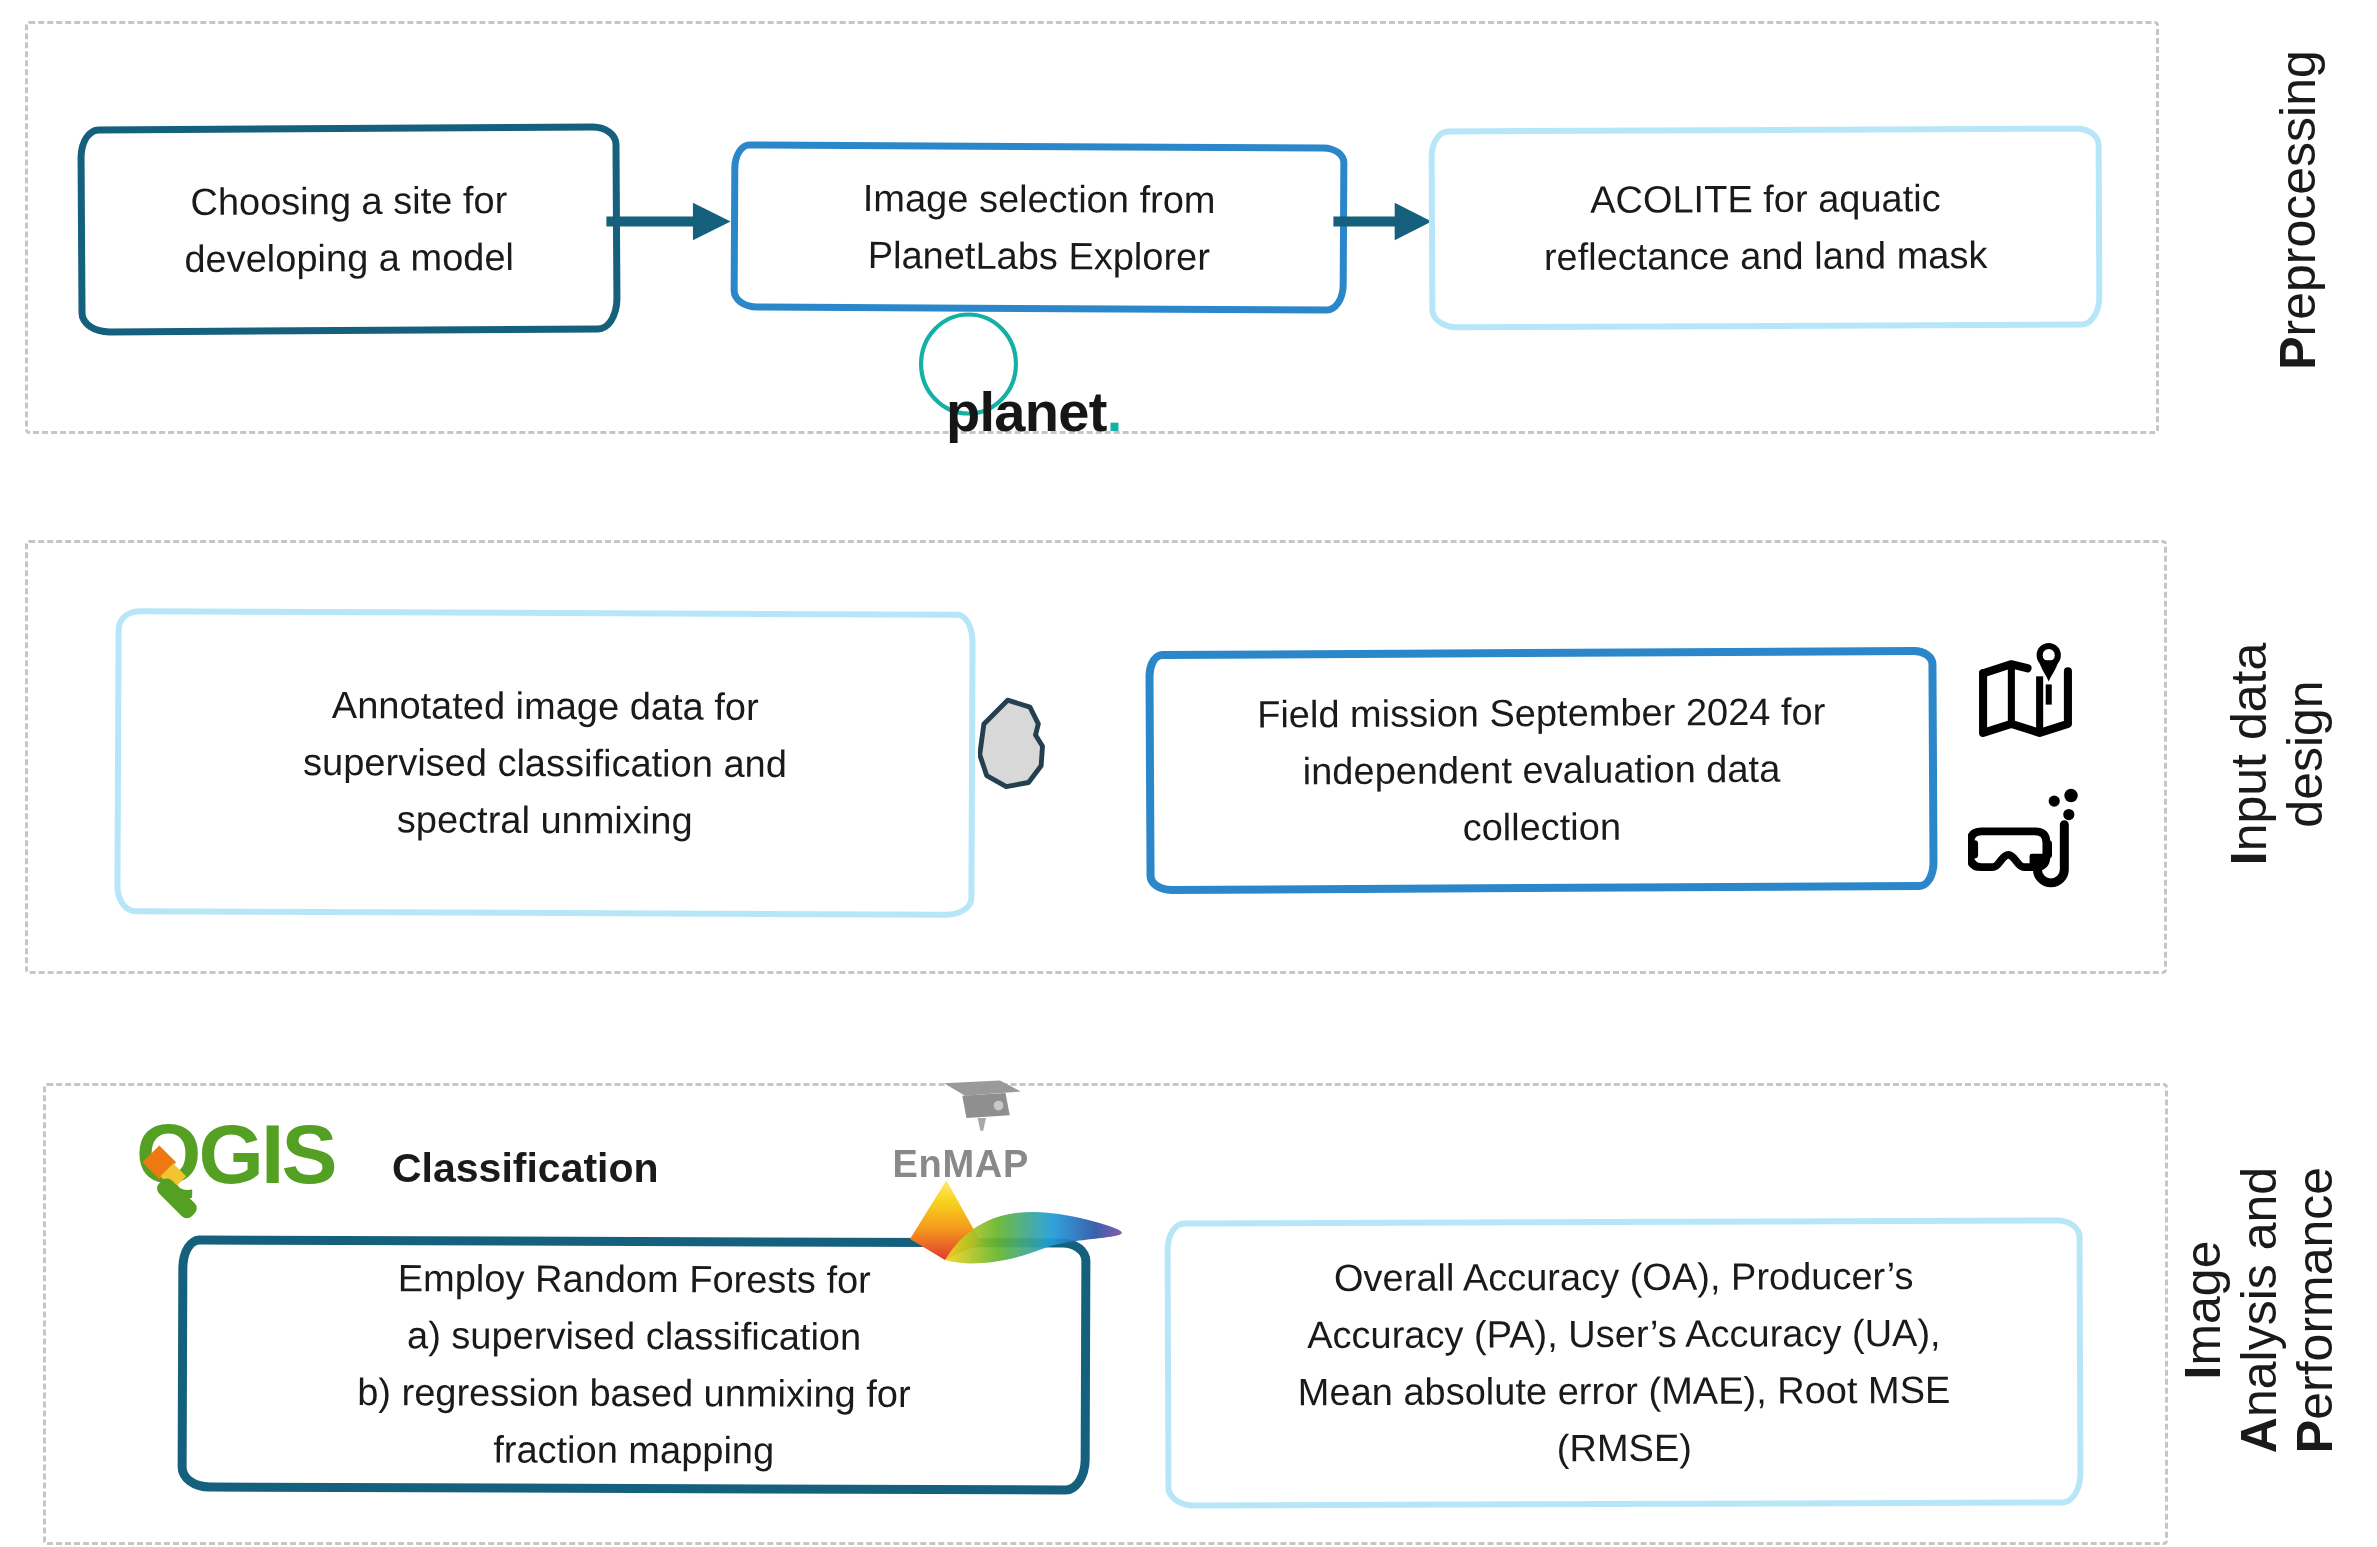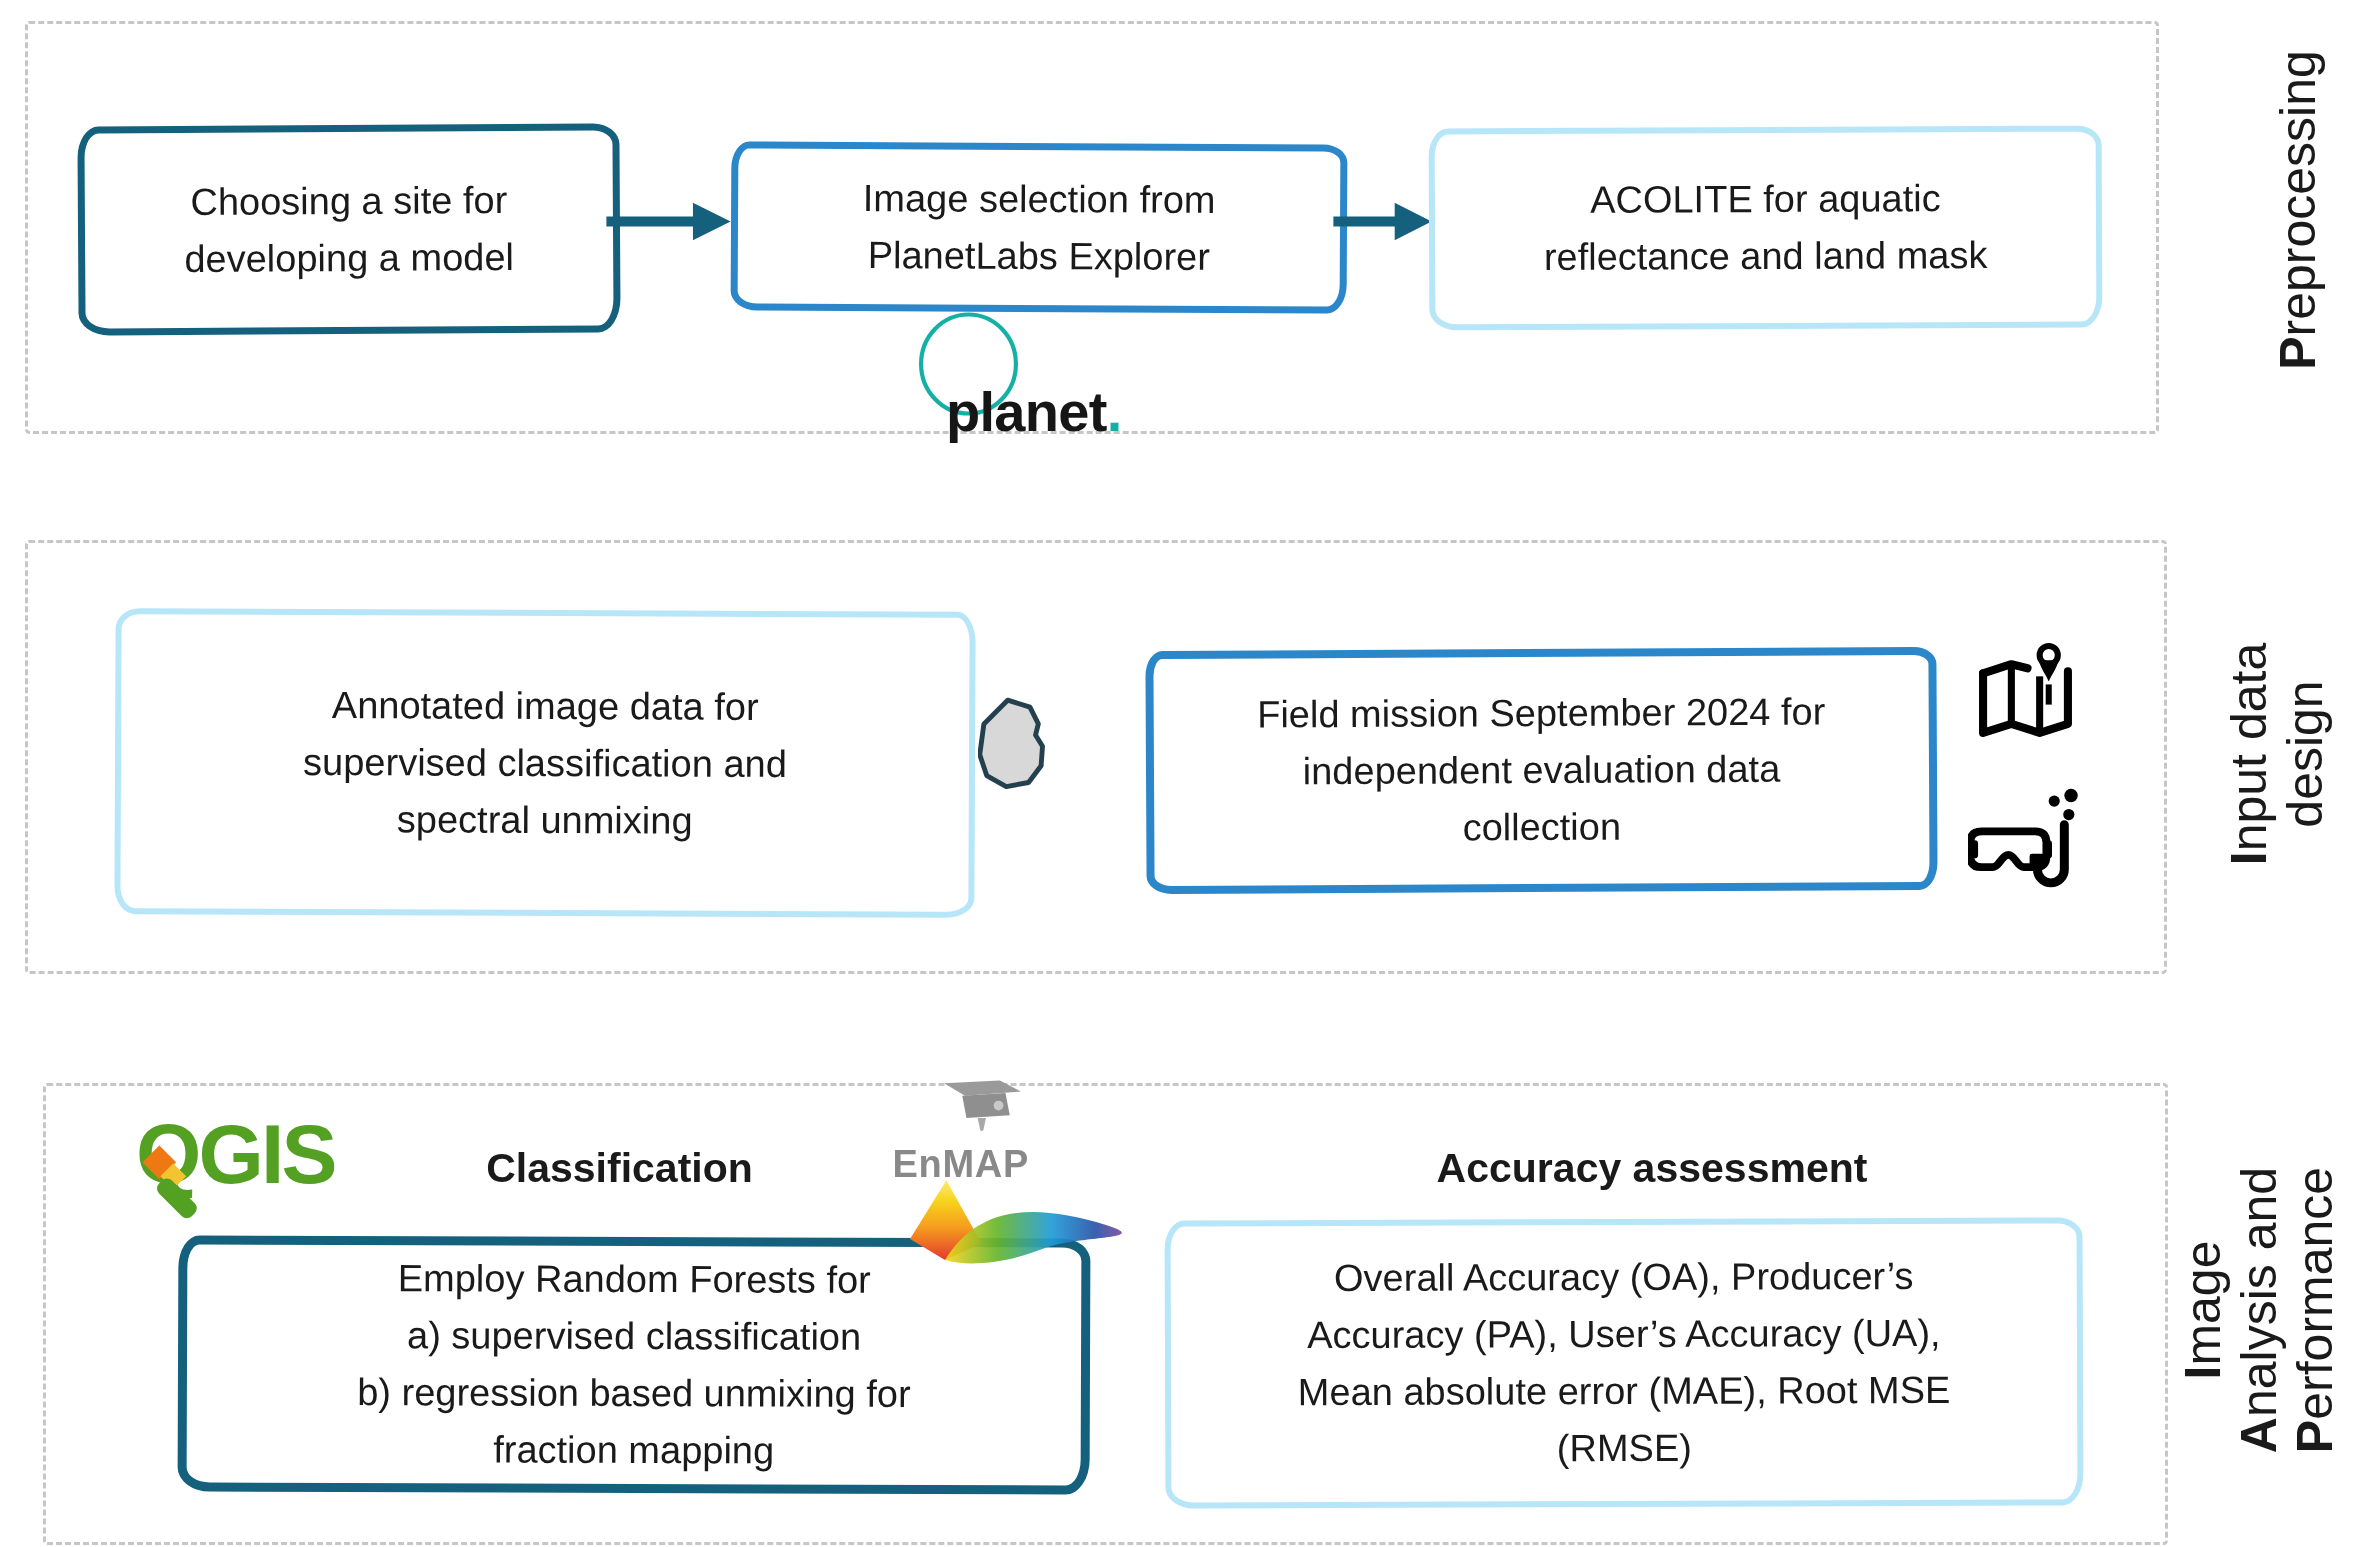--- a/index.html
+++ b/index.html
@@ -20,21 +20,21 @@
   .teal-border  { border:7.7px solid var(--dark-teal,#15607c); }
   .blue-border  { border:7px solid var(--medium-blue,#2b87c9); }
   .light-border { border:6.3px solid var(--light-blue,#b7e6f8); }
   .r1 { border-radius:21px 26.6px 22.4px 31px / 31px 21px 34px 22.4px; transform:rotate(-0.35deg); }
   .r2 { border-radius:18px 24px 19.6px 26.6px / 26.6px 18px 29px 19.6px; transform:rotate(0.3deg); }
   .r3 { border-radius:19.6px 25px 21px 28px / 28px 19.6px 31px 21px; transform:rotate(-0.25deg); }
   .r4 { border-radius:24px 18px 28px 21px / 21px 31px 19.6px 28px; transform:rotate(0.25deg); }
   .r5 { border-radius:17px 22.4px 18px 25px / 25px 17px 28px 18px; transform:rotate(-0.3deg); }
   .r6 { border-radius:21px 28px 24px 32px / 32px 22.4px 35px 24px; transform:rotate(0.2deg); }
   .r7 { border-radius:19.6px 25px 21px 29px / 29px 19.6px 32px 21px; transform:rotate(-0.2deg); }
-  .header { position:absolute; font-size:41px; font-weight:bold; text-align:center; }
+  .header { position:absolute; font-size:41px; font-weight:bold; text-align:left; }
   .vwrap { position:absolute; width:0; height:0; }
   .vlabel {
     position:absolute; transform:translate(-50%,-50%) rotate(-90deg);
     font-size:50px; line-height:1.12; white-space:nowrap; text-align:center;
   }
   .vline { display:block; }
   .arrow { position:absolute; }
   .icon { position:absolute; }
   
   .planet-logo { position:absolute; left:903px; top:308px; width:266px; height:112px; }
@@ -194,21 +194,20 @@
     </svg>
   </div>
 
   <div class="sketch-box teal-border r6 z2" style="left:178px; top:1237px; width:894px; height:238px; border-width:9px;">
     <div class="box-text">Employ Random Forests for
 a) supervised classification
 b) regression based unmixing for
 fraction mapping</div>
   </div>
 
-  <div class="header" style="left:1372px; top:1145px; width:560px;">Accuracy assessment</div>
 
   <div class="sketch-box light-border r7" style="left:1165px; top:1219px; width:906px; height:276px;">
     <div class="box-text">Overall Accuracy (OA), Producer’s
 Accuracy (PA), User’s Accuracy (UA),
 Mean absolute error (MAE), Root MSE
 (RMSE)</div>
   </div>
 
   <div class="vwrap" style="left:2259px; top:1310px;">
     <div class="vlabel">

